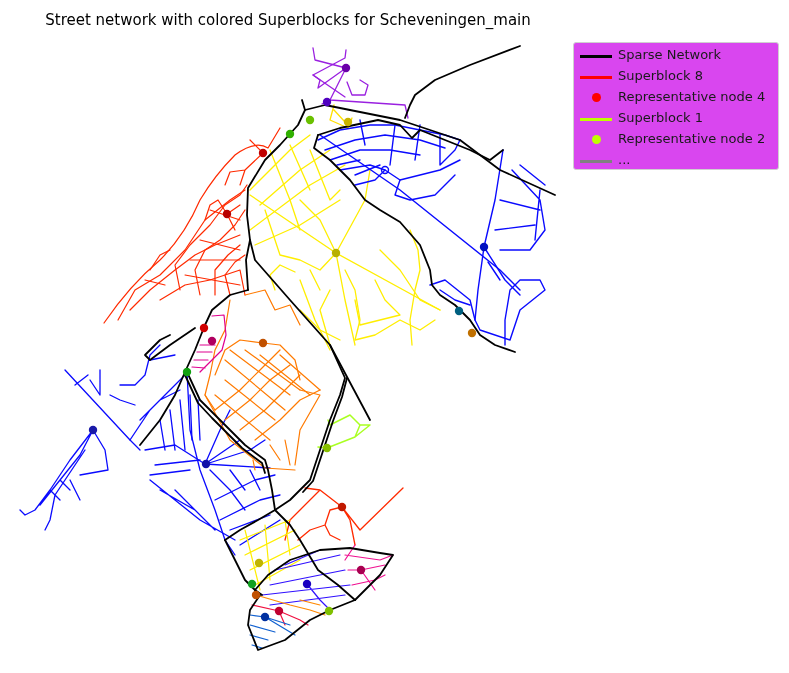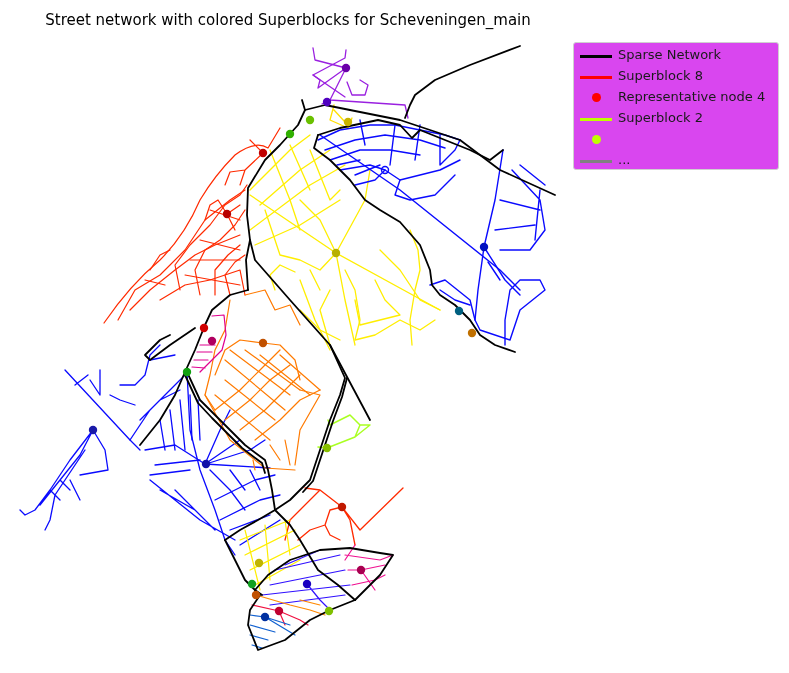--- a/index.html
+++ b/index.html
@@ -195,26 +195,27 @@
   <div class="lg-row" style="top:45px">
     <div class="lg-sym">
         <div class="lg-dot" style="background:#ff0000"></div>
       </div>
     <span class="lg-label">Representative node 4</span>
   </div>
   <div class="lg-row" style="top:66px">
     <div class="lg-sym">
         <div class="lg-line" style="background:#bfff00"></div>
       </div>
-    <span class="lg-label">Superblock 2</span>
+    <span class="lg-label">Superblock 1</span>
   </div>
   <div class="lg-row" style="top:87px">
     <div class="lg-sym">
         <div class="lg-dot" style="background:#bfff00"></div>
       </div>
+    <span class="lg-label">Representative node 2</span>
   </div>
   <div class="lg-row" style="top:108px">
     <div class="lg-sym">
         <div class="lg-line" style="background:#808080"></div>
       </div>
     <span class="lg-label">...</span>
   </div>
 </div>
 
 </body></html>

